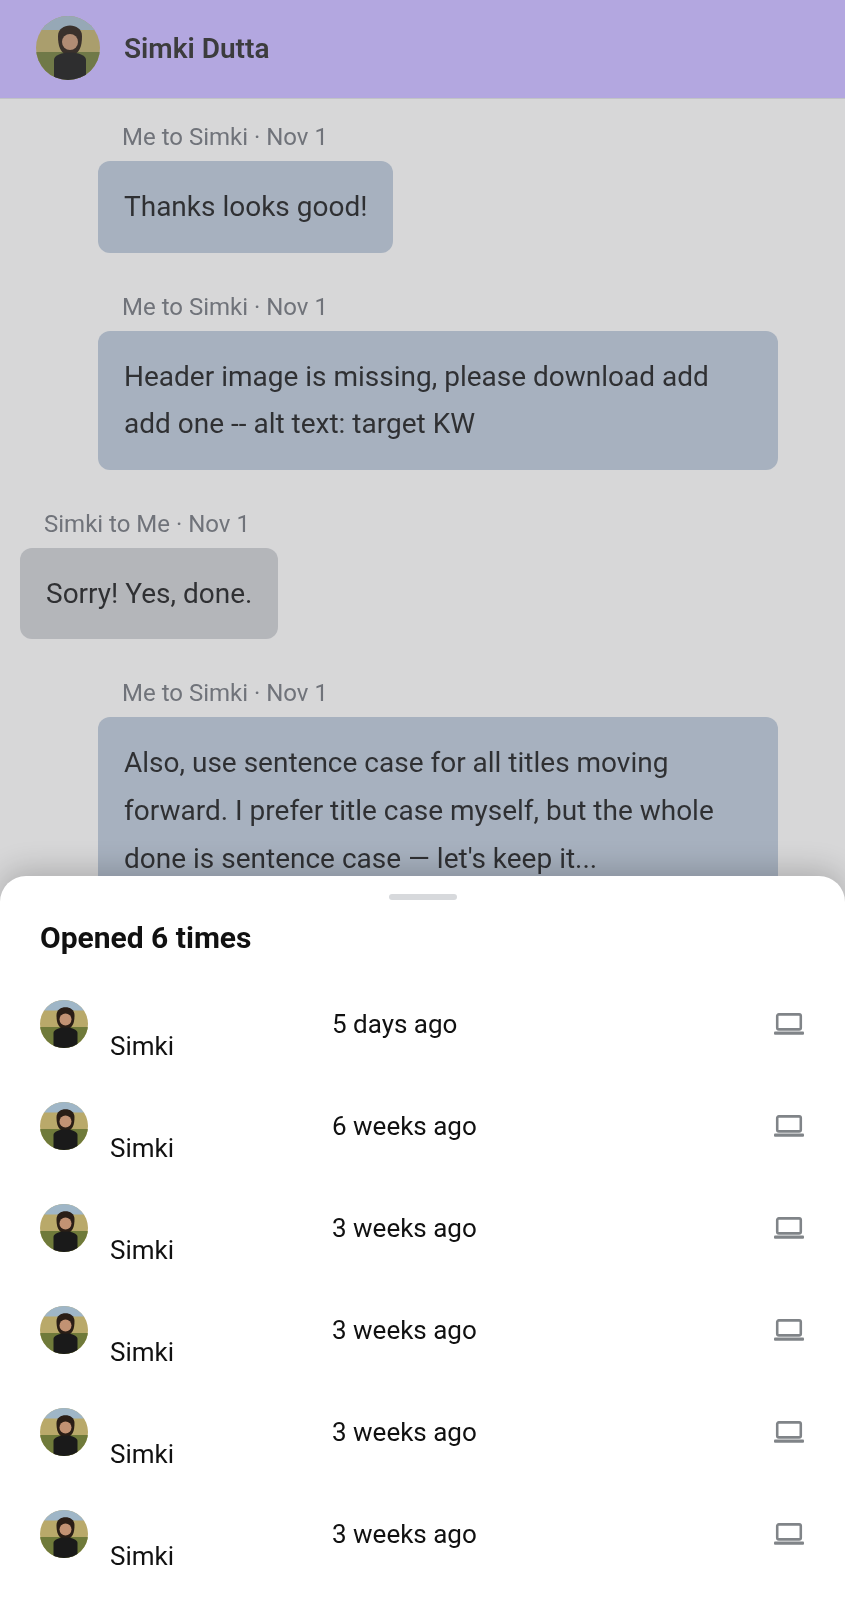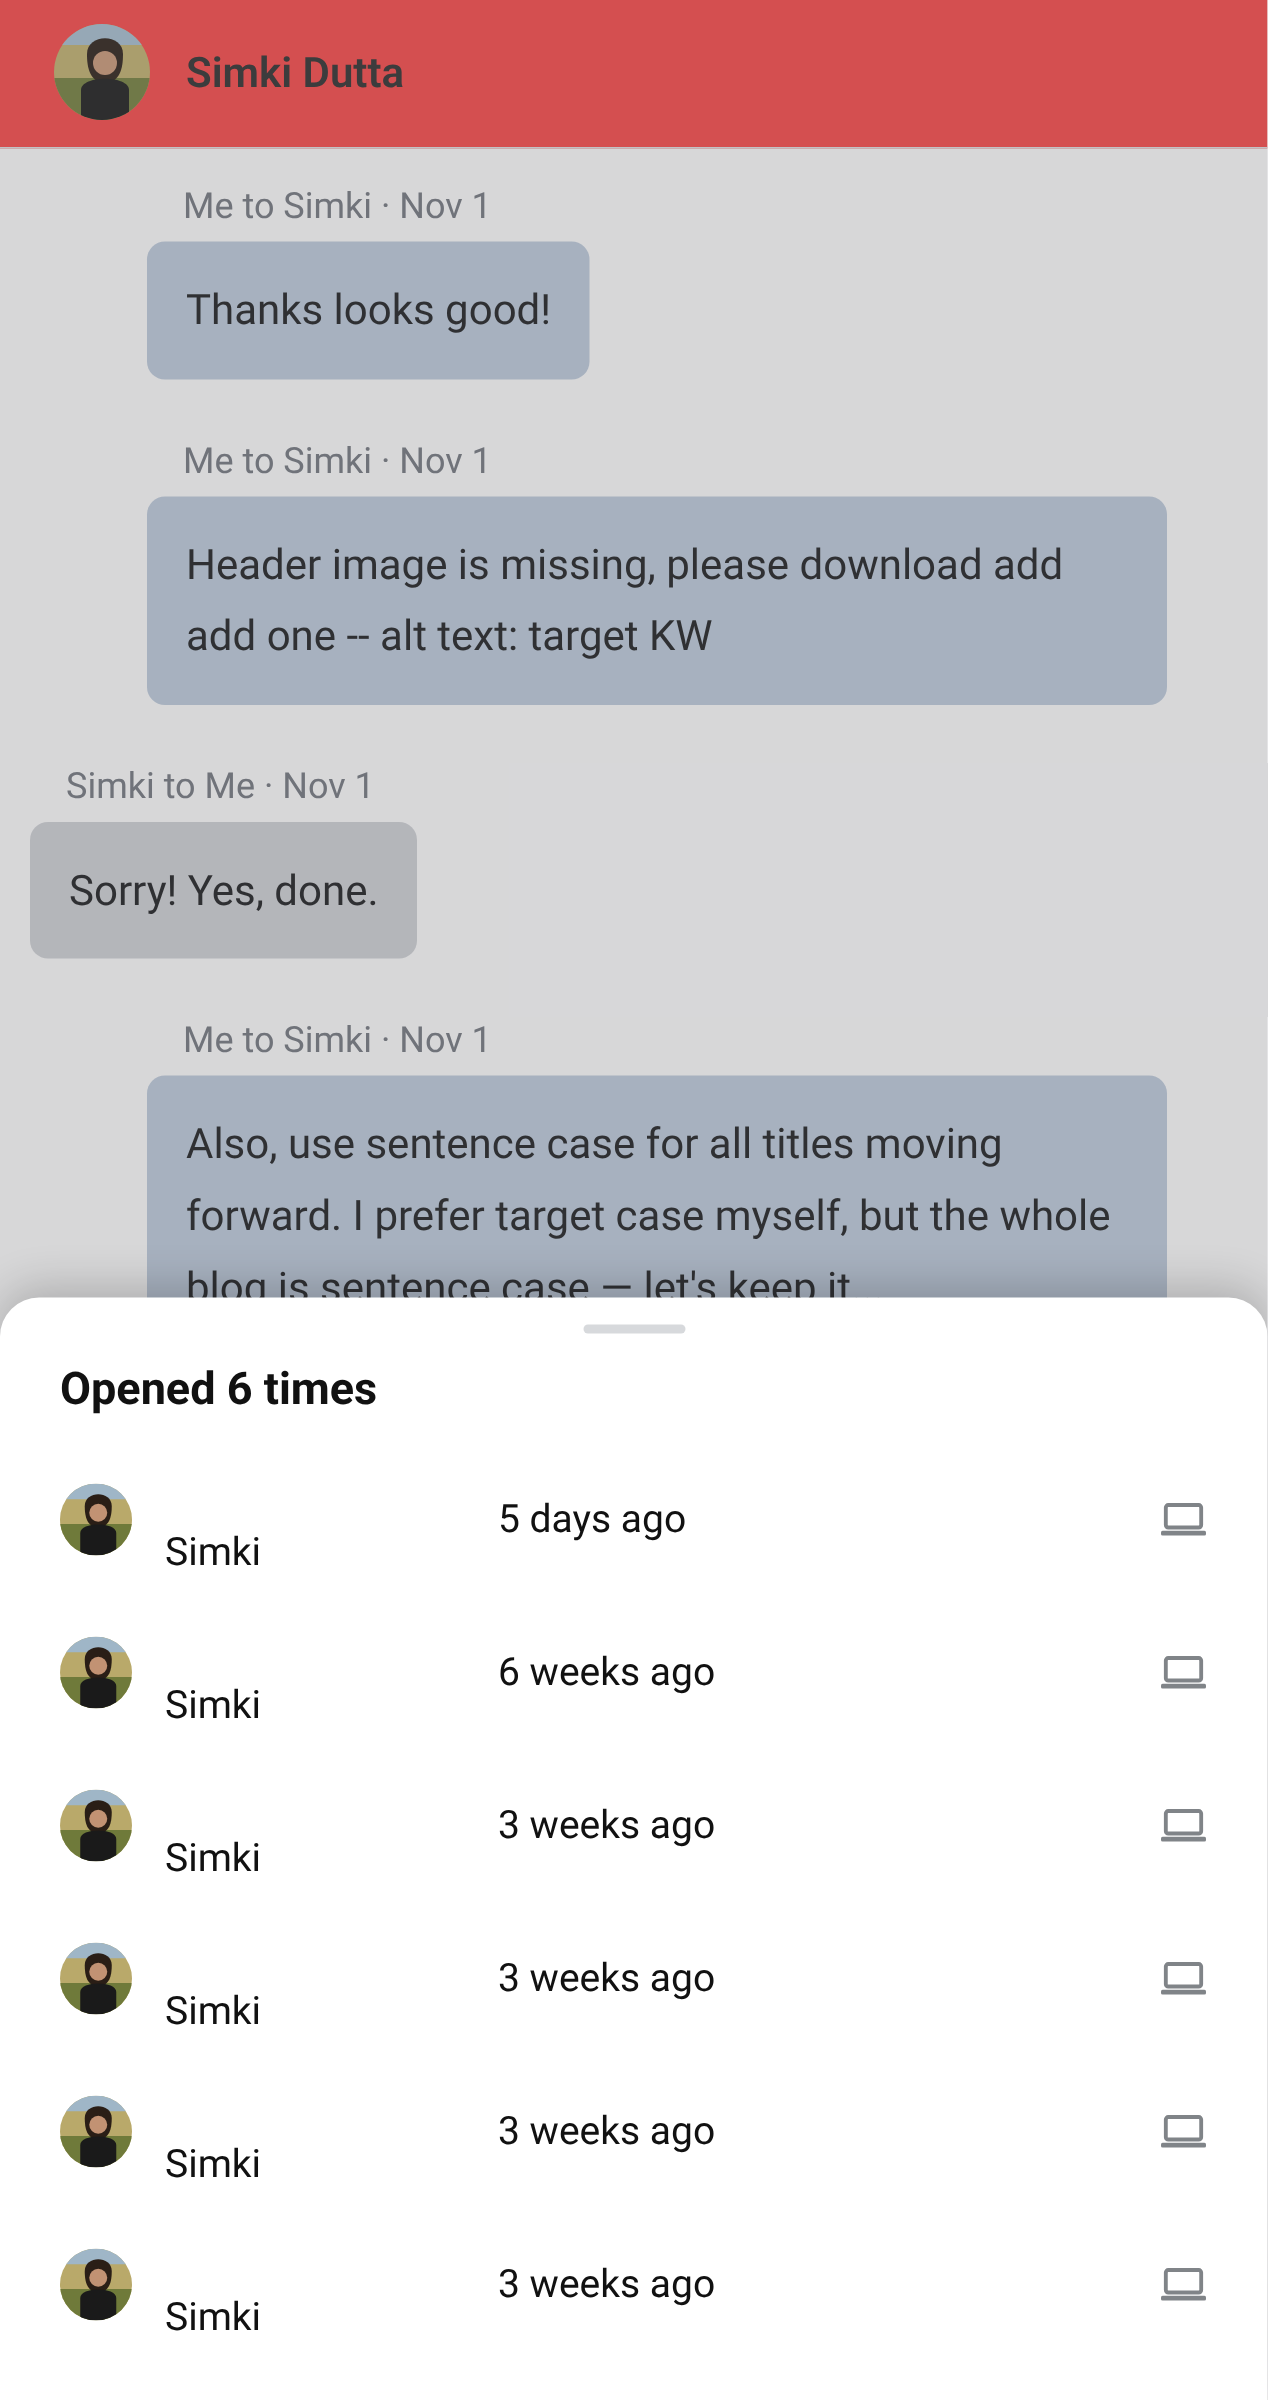--- a/index.html
+++ b/index.html
@@ -2,39 +2,39 @@
 <html><head>
 <meta charset="utf-8">
 <style>
   * { box-sizing: border-box; margin: 0; padding: 0; }
   html, body { width: 845px; height: 1600px; overflow: hidden; font-family: -apple-system, BlinkMacSystemFont, "Segoe UI", Roboto, Helvetica, Arial, sans-serif; background: #f2f2f3; }
   .page { position: relative; width: 845px; height: 1600px; }
   
   .dim { position: absolute; inset: 0; background: rgba(120,120,125,0.22); pointer-events: none; z-index: 5; }
 
   
-  .header { display: flex; align-items: center; gap: 24px; padding: 16px 36px 18px 36px; border-bottom: 1px solid #d7d9db; background: #ef4444; }
+  .header { display: flex; align-items: center; gap: 24px; padding: 16px 36px 18px 36px; border-bottom: 1px solid #d7d9db; background: #c4b5fd; }
   .avatar-lg { width: 64px; height: 64px; border-radius: 50%; flex: 0 0 64px; }
   .header-name { font-size: 28px; font-weight: 600; color: #2c2c2c; }
 
   
   .avatar-svg { width: 100%; height: 100%; display: block; }
 
   
   .thread { padding: 24px 26px 0 20px; display: flex; flex-direction: column; gap: 40px; align-items: flex-end; }
   .msg { display: flex; flex-direction: column; gap: 10px; max-width: 680px; }
   .msg.out { align-self: flex-start; margin-left: 78px; }
   .msg.in { align-self: flex-start; margin-left: 0; }
   .meta { font-size: 24px; color: #6f737a; padding-left: 24px; }
   .bubble { border-radius: 12px; padding: 22px 26px; font-size: 28px; line-height: 1.7; color: #1c1d1f; }
   .bubble.out { background: #b5c2d2; }
   .bubble.in { background: #c6c8cc; }
 
   
-  .sheet { position: absolute; left: 0; right: 0; bottom: 0; background: #ffffff; border-radius: 26px 26px 0 0; box-shadow: 0 -6px 30px rgba(0,0,0,0.20); z-index: 10; padding-bottom: 26px; }
+  .sheet { position: absolute; left: 0; right: 0; bottom: 0; background: #ffffff; border-radius: 26px 26px 0 0; box-shadow: 0 -6px 30px rgba(0,0,0,0.20); z-index: 10; padding-bottom: 15px; }
   .grab { width: 68px; height: 6px; background: #d7d9dc; border-radius: 4px; margin: 18px auto 20px auto; }
   .sheet-title { font-size: 30px; font-weight: 700; color: #111; padding: 0 40px 18px 40px; }
   .list { display: flex; flex-direction: column; }
   .row { display: flex; align-items: center; padding: 14px 40px 14px 40px; gap: 22px; }
   .avatar-sm { width: 48px; height: 48px; border-radius: 50%; flex: 0 0 48px; }
   .row-name { font-size: 26px; color: #111; width: 200px; flex: 0 0 200px; margin-top: 44px; }
   .row-time { font-size: 26px; color: #111; flex: 1; }
   .row-icon { width: 32px; height: 32px; flex: 0 0 32px; display: flex; align-items: center; justify-content: center; }
   .row-icon svg { width: 30px; height: 24px; }
 </style>
@@ -87,21 +87,21 @@
       <div class="bubble out">Header image is missing, please download add add one -- alt text: target KW</div>
     </div>
 
     <div class="msg in">
       <div class="meta">Simki to Me · Nov 1</div>
       <div class="bubble in">Sorry! Yes, done.</div>
     </div>
 
     <div class="msg out">
       <div class="meta">Me to Simki · Nov 1</div>
-      <div class="bubble out">Also, use sentence case for all titles moving forward. I prefer target case myself, but the whole blog is sentence case — let's keep it...</div>
+      <div class="bubble out">Also, use sentence case for all titles moving forward. I prefer title case myself, but the whole done is sentence case — let's keep it...</div>
     </div>
 
   </div>
 
   <div class="dim"></div>
 
   <div class="sheet">
     <div class="grab"></div>
     <div class="sheet-title">Opened 6 times</div>
     <div class="list">

